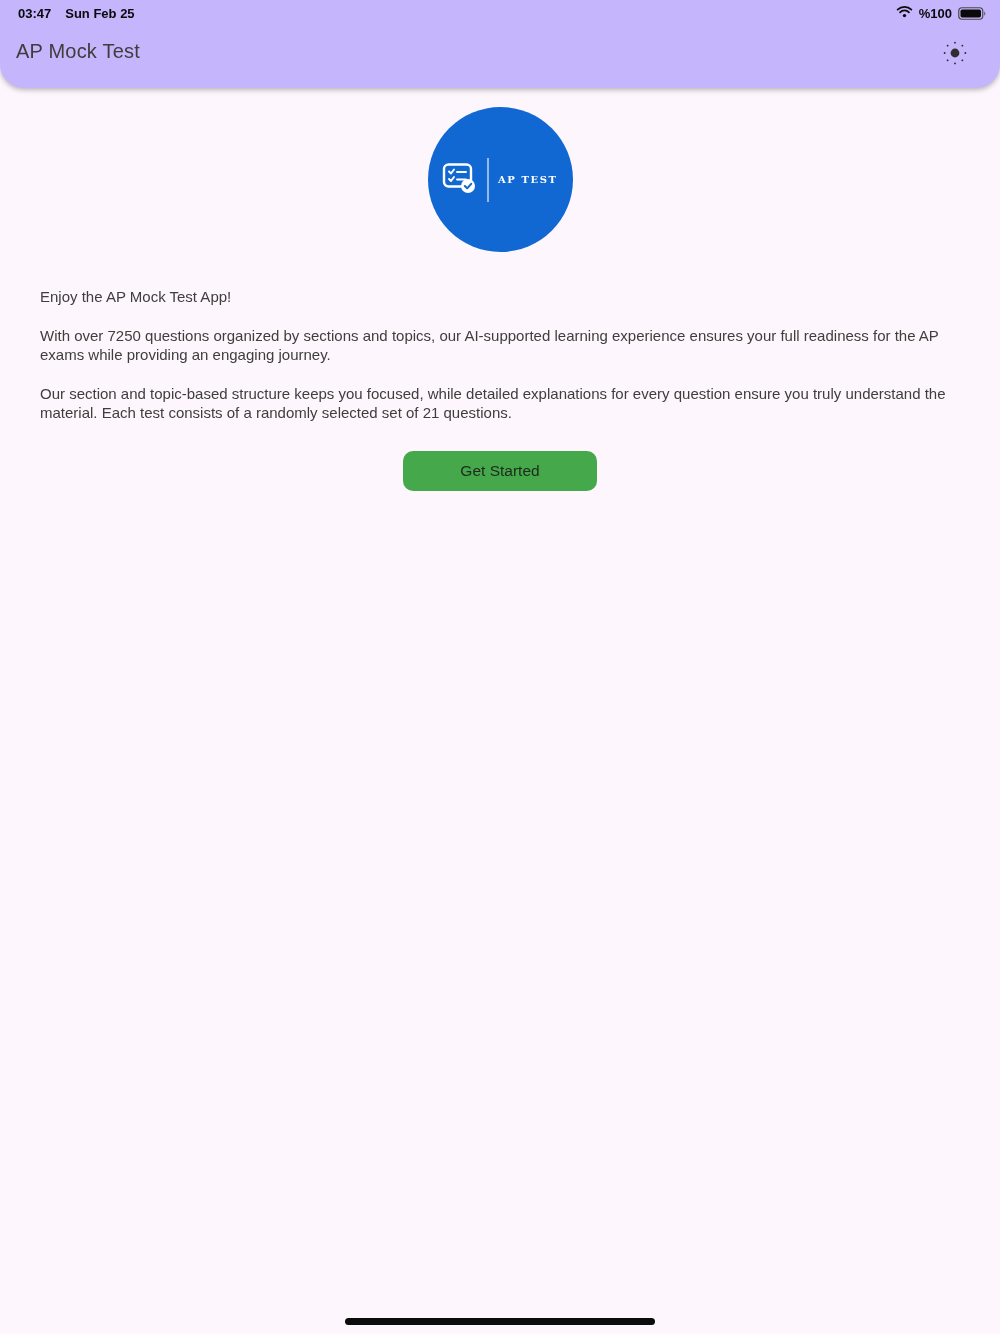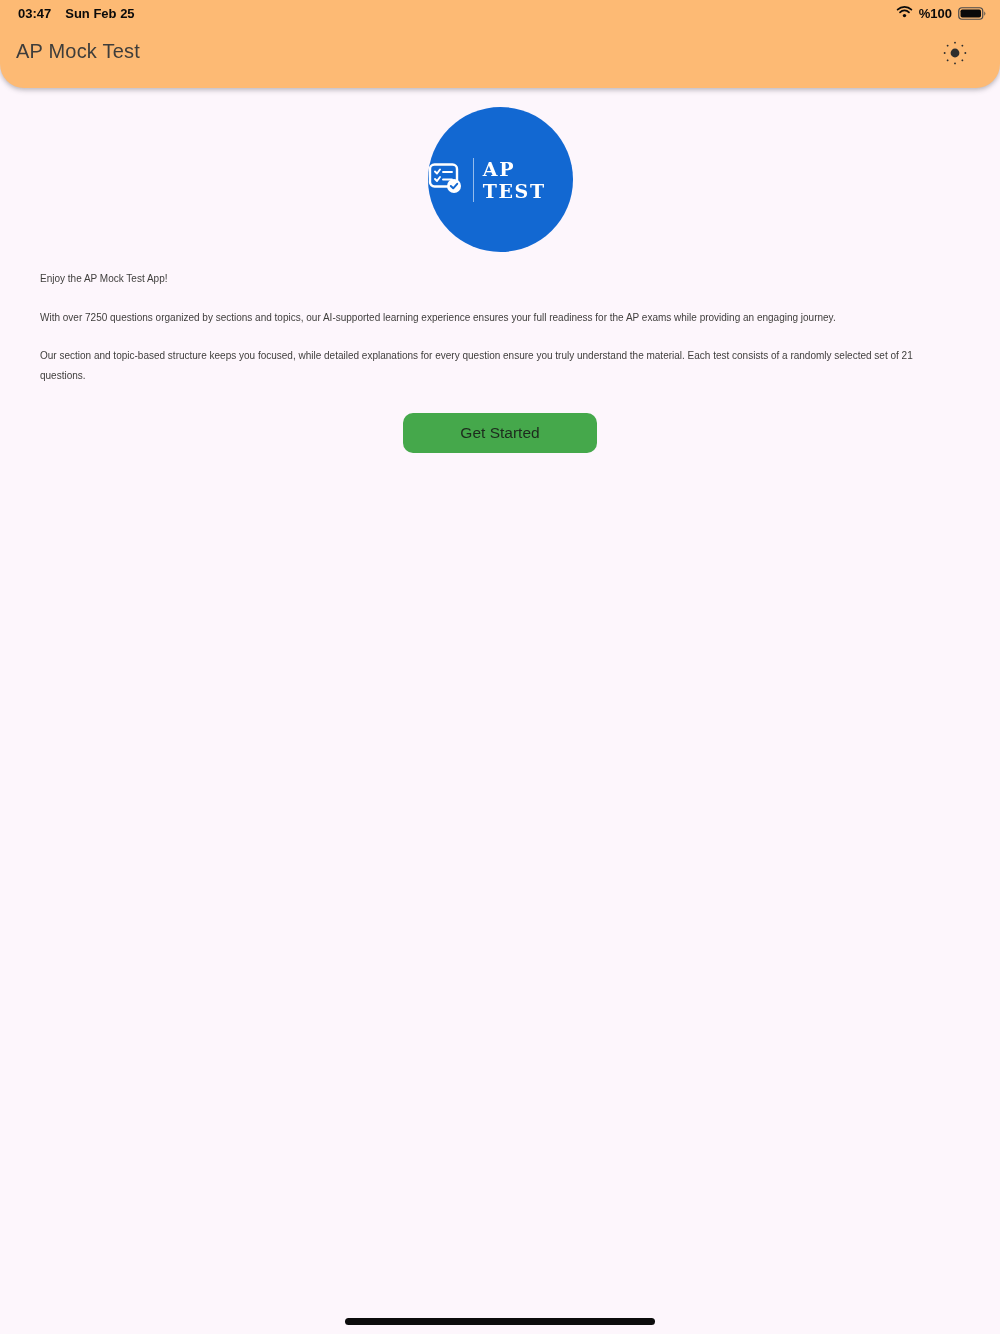--- a/index.html
+++ b/index.html
@@ -8,21 +8,21 @@
     font-family: "Liberation Sans", sans-serif;
     background: #fdf6fc;
     overflow: hidden;
     position: relative;
   }
 
   
   .header {
     position: absolute; top: 0; left: 0; right: 0;
     height: 88px;
-    background: #fdba74;
+    background: #c4b5fd;
     border-radius: 0 0 24px 24px;
     box-shadow: 0 2px 5px rgba(60,60,70,0.35);
     z-index: 5;
   }
   .status-bar {
     position: absolute; top: 5px; left: 18px; right: 14px;
     display: flex; align-items: center;
     font-size: 13px; font-weight: 700; color: #0a0a0a;
   }
   .status-left { display: flex; gap: 14px; align-items: center; }
@@ -50,36 +50,36 @@
     border-radius: 50%;
     display: flex; align-items: center; justify-content: center;
     gap: 9px;
   }
   .logo-divider {
     width: 1.5px; height: 44px;
     background: rgba(255,255,255,0.55);
   }
   .logo-text {
     font-family: "DejaVu Serif", serif;
-    font-weight: 700; font-size: 19px;
+    font-weight: 700; font-size: 10px;
     letter-spacing: 1.6px;
     color: #ffffff;
   }
 
   .welcome-heading {
     margin-top: 21px;
     text-align: center;
     font-size: 24px; font-weight: 500;
     color: #2e2d2b;
   }
 
   .paragraphs {
-    margin-top: 17px;
+    margin-top: 35px;
     padding-left: 40px; padding-right: 46px;
-    font-size: 10px; line-height: 19.5px;
+    font-size: 15px; line-height: 19.5px;
     color: #3f3e3c;
   }
   .paragraphs p { margin-bottom: 19px; }
 
   .cta-button {
     display: block;
     margin: 28px auto 0;
     width: 194px; height: 40px;
     background: #45a84b;
     border: none; border-radius: 10px;

